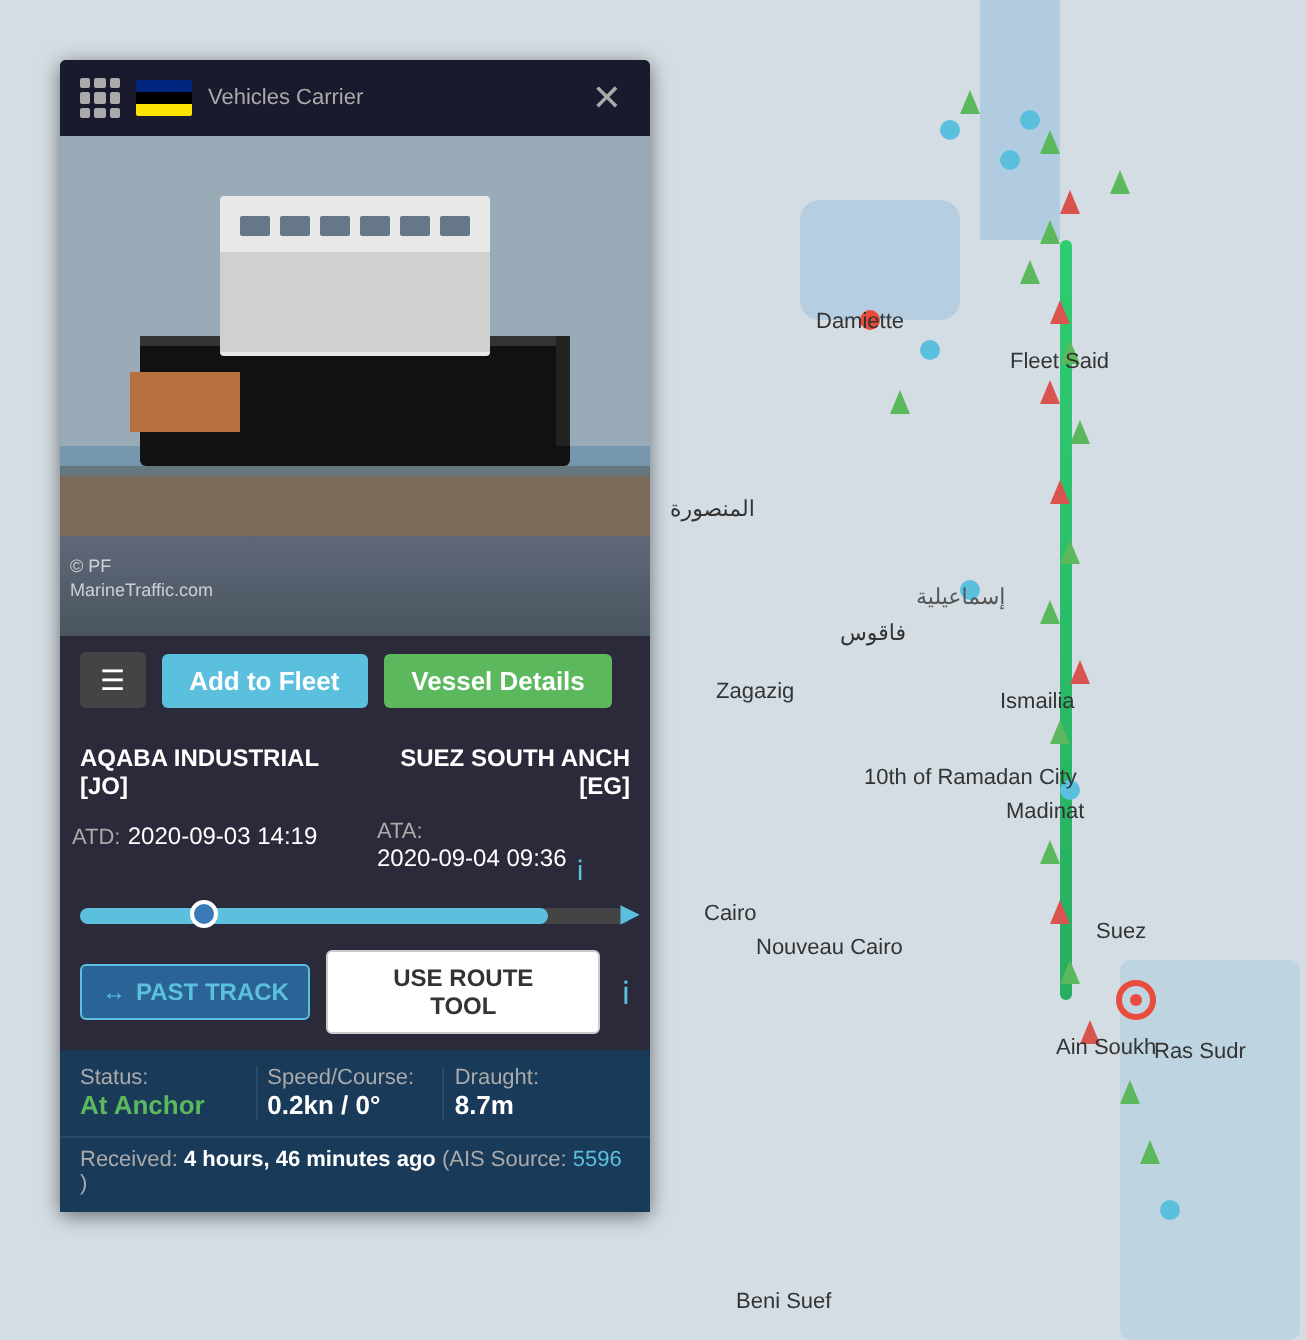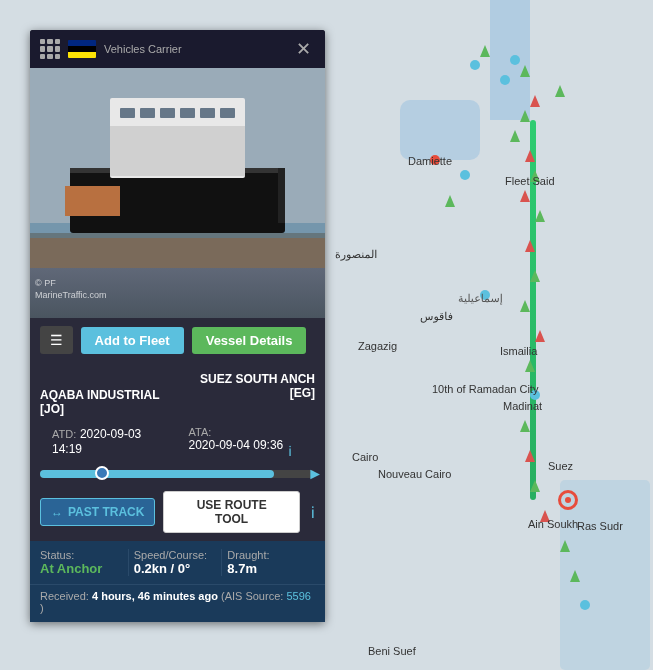--- a/index.html
+++ b/index.html
@@ -163,33 +163,32 @@
     }
 
     #origin-section, #dest-section {
       flex: 1;
     }
 
     #origin-section {
       font-weight: bold;
       font-size: 12px;
       color: #fff;
-      margin-top: 16px;
     }
 
     #dest-section {
       font-weight: bold;
       font-size: 12px;
       color: #fff;
       text-align: right;
     }
 
     
     #timing-section {
-      padding: 5px 22px;
+      padding: 5px 6px;
       display: flex;
       gap: 22px;
     }
 
     #atd-block, #ata-block {
       flex: 1;
     }
 
     .timing-label {
       font-size: 11px;

